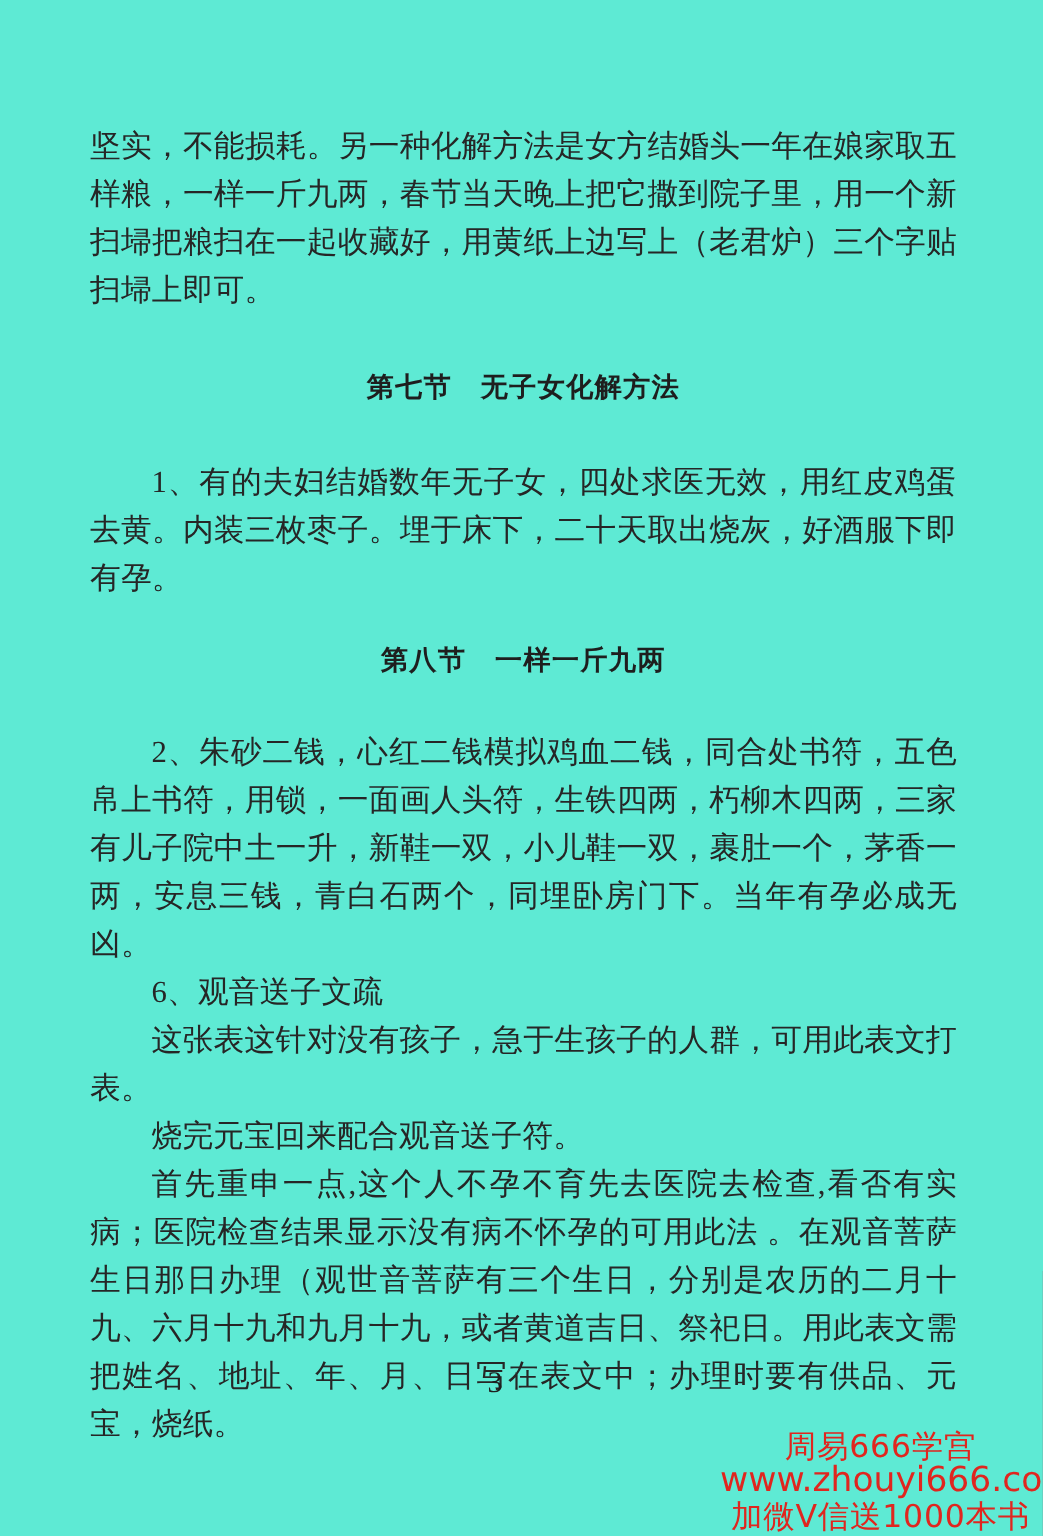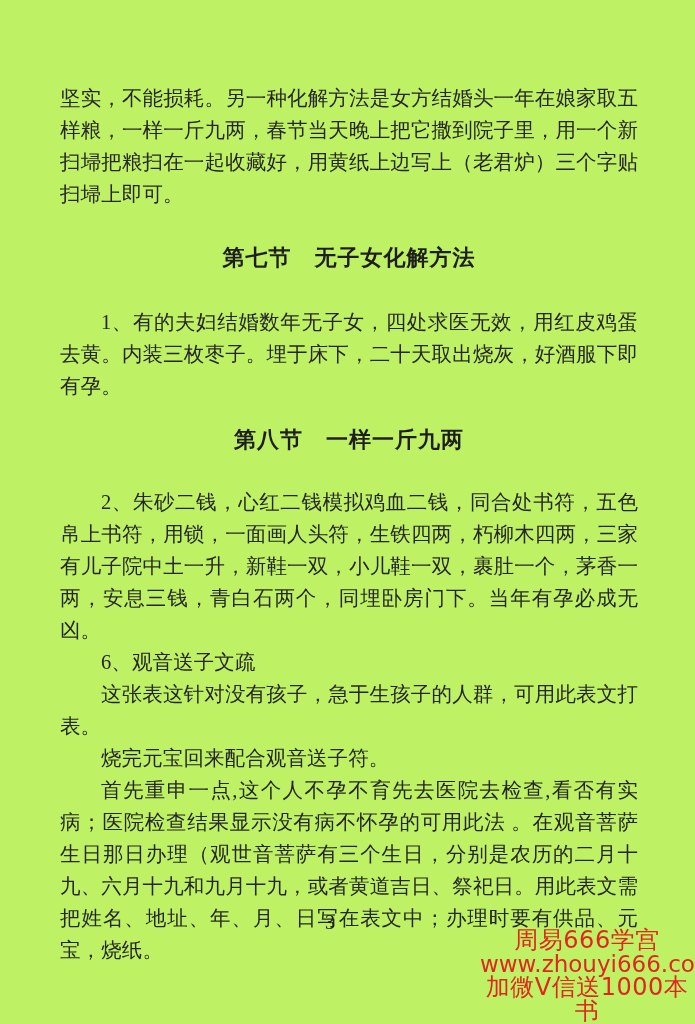--- a/index.html
+++ b/index.html
@@ -2,21 +2,21 @@
 <html><head>
 <meta charset="utf-8">
 <style>
   html, body { margin: 0; padding: 0; }
   body { background: #888; }
   .page {
     position: relative;
     width: 695px;
     height: 1024px;
     margin: 0 auto;
-    background: #bef264;
+    background: #5eead4;
     overflow: hidden;
     font-family: "Liberation Serif", "DejaVu Serif", serif;
     color: #262626;
   }
   .text-col {
     position: absolute;
     top: 0; left: 60px;
     width: 578px;
     text-align: justify;
   }
@@ -26,21 +26,21 @@
     line-height: 32px;
     letter-spacing: 0.1px;
   }
   .para.indent { text-indent: 2em; }
   .first-para { margin-top: 82px; }
   .section-heading {
     margin: 0;
     text-align: center;
     font-family: "Liberation Sans", "DejaVu Sans", sans-serif;
     font-weight: bold;
-    font-size: 22px;
+    font-size: 18px;
     line-height: 32px;
     color: #1e1e1e;
     letter-spacing: 1px;
   }
   .heading-7 { margin-top: 32px; }
   .para-7   { margin-top: 32px; font-family: Liberation Serif, serif; }
   .heading-8 { margin-top: 22px; }
   .para-8a  { margin-top: 30px; }
   .page-number {
     position: absolute;
@@ -54,21 +54,21 @@
   }
   .watermark {
     position: absolute;
     right: 1px;
     bottom: 1px;
     width: 214px;
     text-align: center;
     font-family: "DejaVu Sans", "Liberation Sans", sans-serif;
     line-height: 23.5px;
   }
-  .wm-line { font-size: 24px; letter-spacing: 0.5px; }
+  .wm-line { font-size: 21px; letter-spacing: 0.5px; }
   .wm-url  { font-size: 23px; letter-spacing: 0; }
 </style>
 </head>
 <body>
 
 <div class="page">
 
   <div class="text-col">
 
     <p class="para first-para">坚实，不能损耗。另一种化解方法是女方结婚头一年在娘家取五样粮，一样一斤九两，春节当天晚上把它撒到院子里，用一个新扫埽把粮扫在一起收藏好，用黄纸上边写上（老君炉）三个字贴扫埽上即可。</p>

